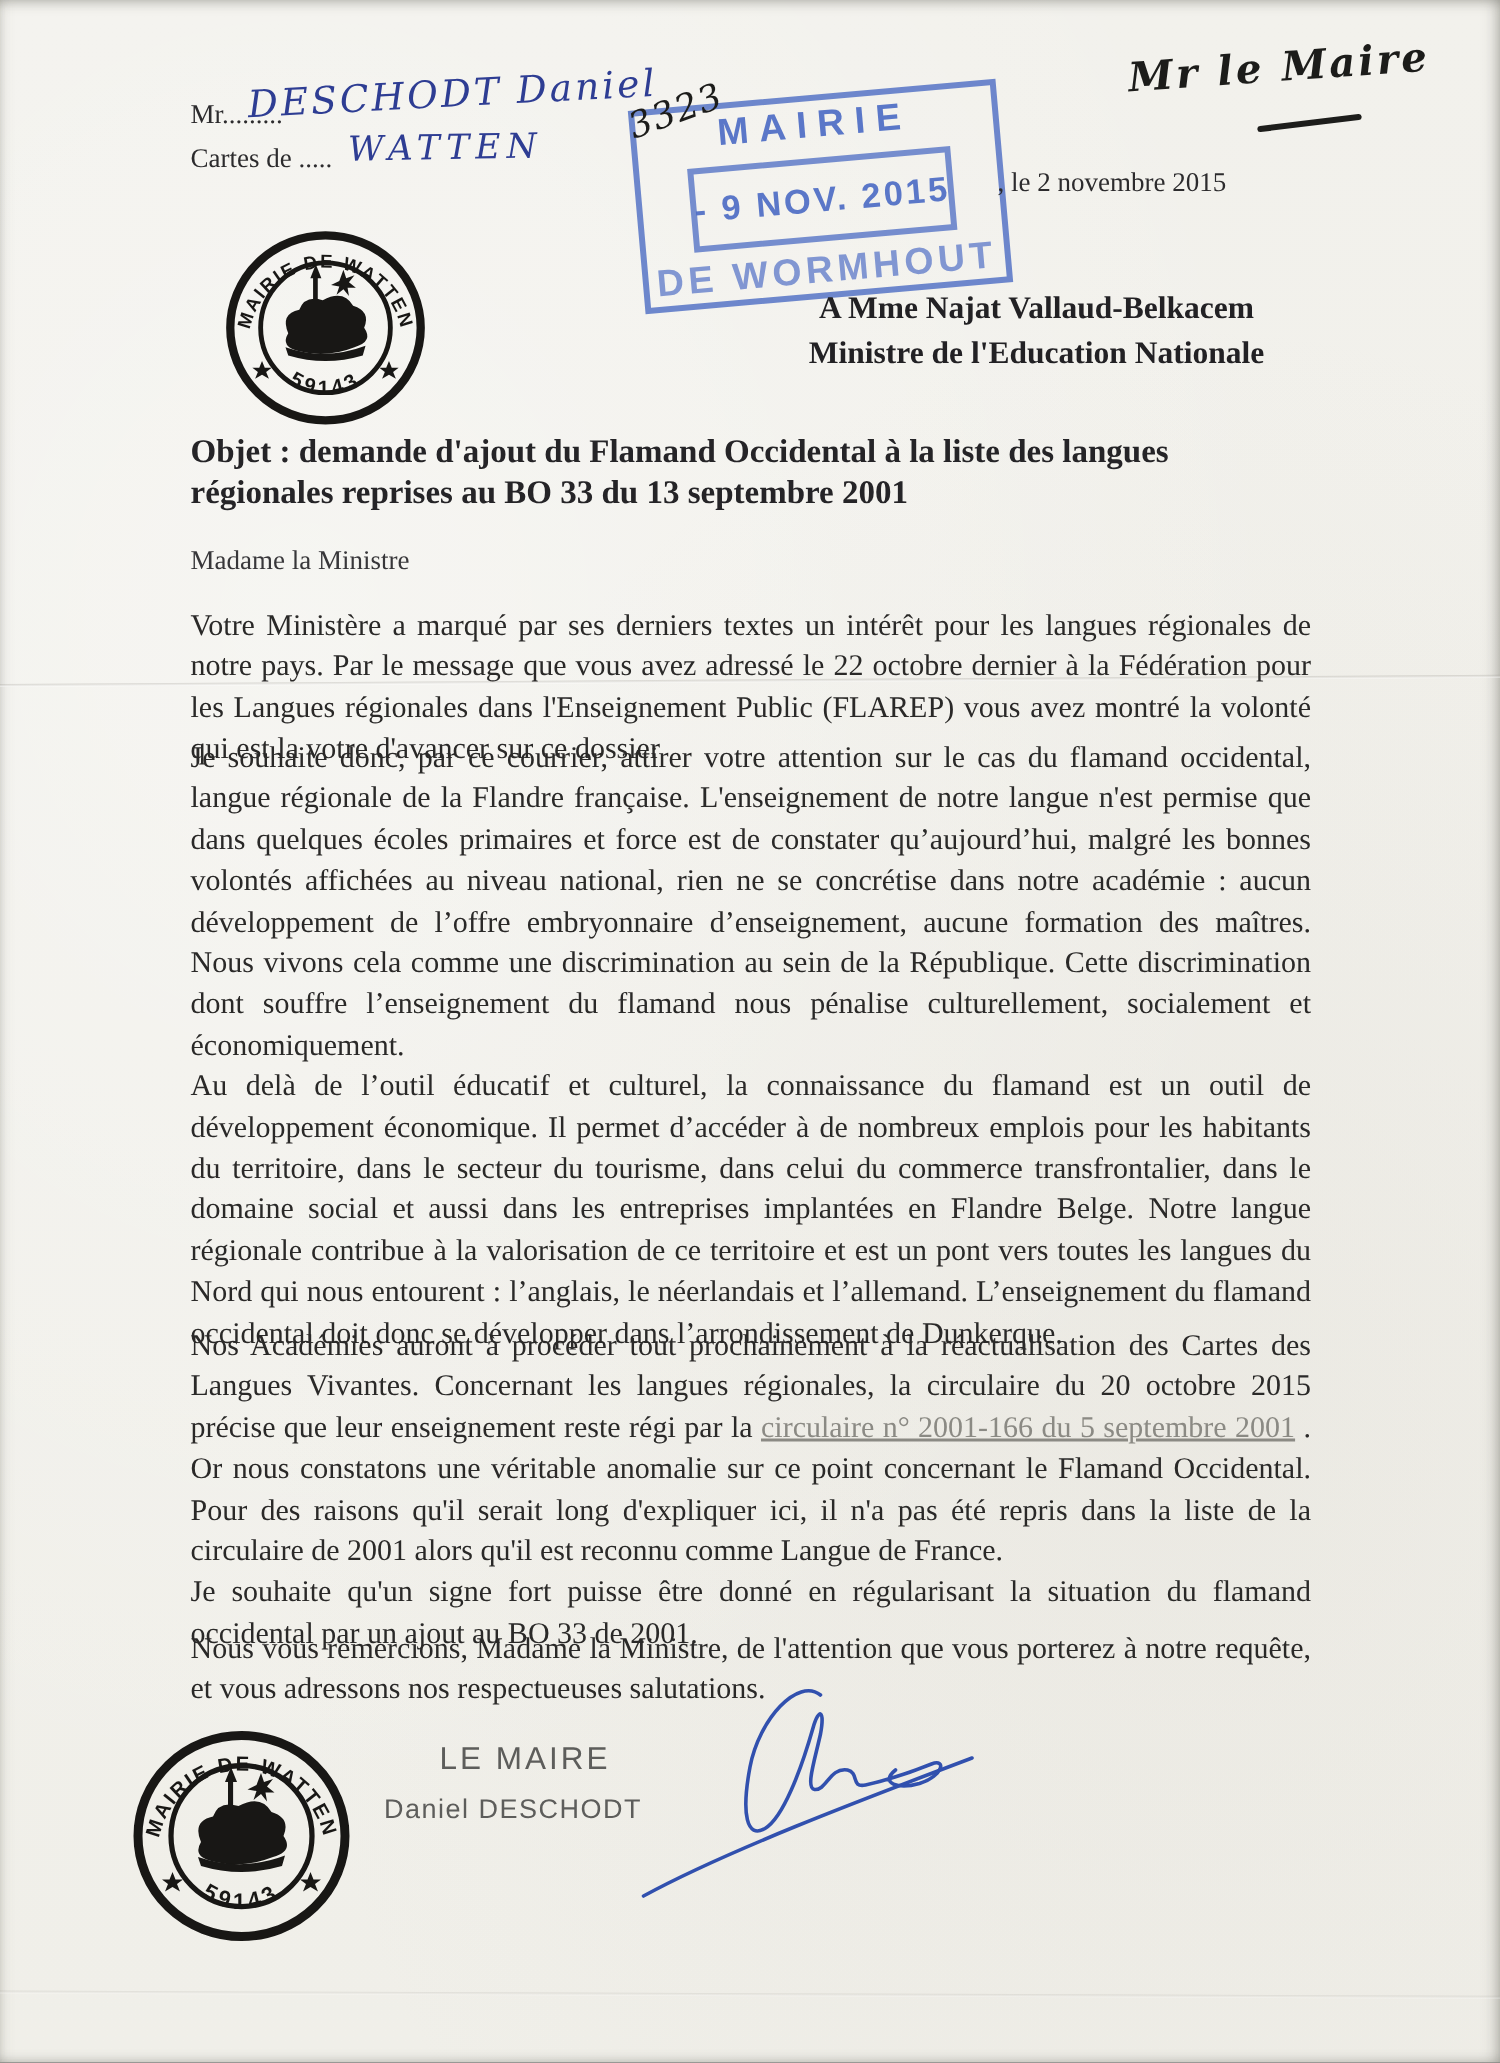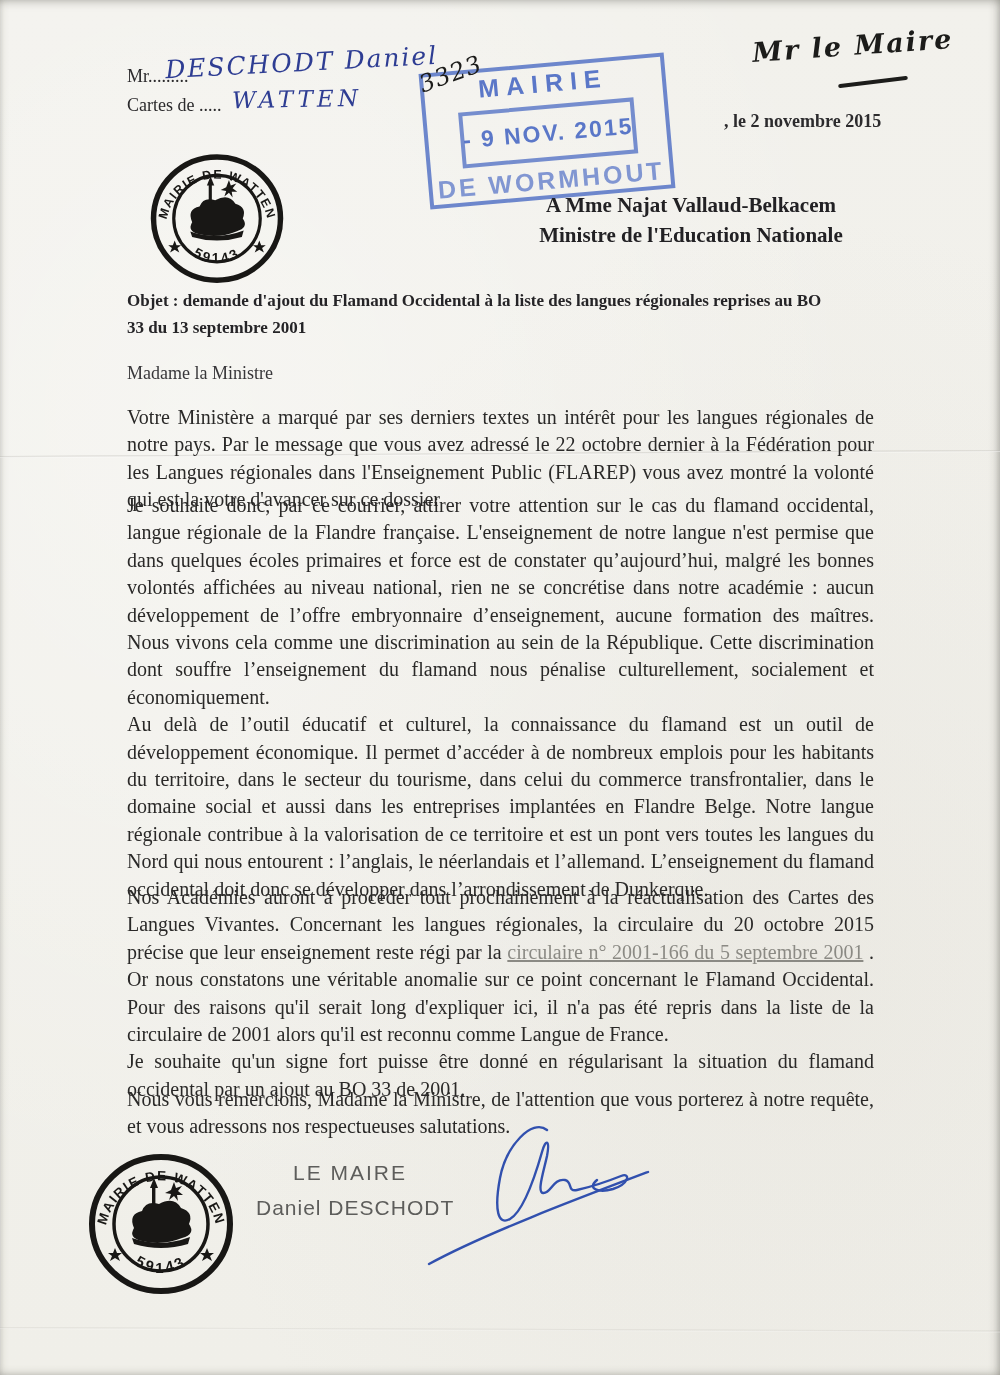--- a/index.html
+++ b/index.html
@@ -31,21 +31,21 @@
     position:absolute;left:127px;width:747px;
     font-size:20px;line-height:27.4px;text-align:justify;
     color:#2a2928;
   }
   .recipient{
     position:absolute;left:431px;top:190px;width:520px;
     text-align:center;font-weight:bold;font-size:21px;line-height:30px;color:#222124;
   }
   .subject{
     position:absolute;left:127px;top:287px;width:706px;
-    font-weight:bold;font-size:17px;line-height:27px;color:#252427;text-align:left;
+    font-weight:bold;font-size:22px;line-height:27px;color:#252427;text-align:left;
   }
   .link-print{color:#8b8a84;text-decoration:underline;text-decoration-color:#8b8a84;}
   
   .stamp{
     position:absolute;left:424px;top:63px;width:238px;height:128px;
     transform:rotate(-5deg);
     border:4px solid rgba(85,115,198,0.85);
     color:rgba(77,108,196,0.92);
     font-family:"Liberation Sans", sans-serif;font-weight:bold;
   }
@@ -55,28 +55,28 @@
     border:4px solid rgba(85,115,198,0.8);display:flex;align-items:center;justify-content:center;
     font-size:23px;letter-spacing:2px;white-space:nowrap;}
   .stamp .s-bottom{position:absolute;bottom:0px;left:0;width:100%;text-align:center;
     font-size:25px;letter-spacing:3px;opacity:0.75;}
   .reg-num{position:absolute;left:418px;top:60px;font-size:24px;
     transform:rotate(-20deg);letter-spacing:1px;}
   .annotation{position:absolute;left:752px;top:30px;font-size:27px;
     transform:rotate(-4deg);letter-spacing:2px;font-weight:bold;}
   .annotation-line{position:absolute;left:838px;top:80px;width:70px;height:4px;
     background:#1d1d1b;border-radius:2px;transform:rotate(-7deg);}
-  .date-line{position:absolute;left:724px;top:111px;font-size:18px;color:#2c2b2d;font-weight:bold;}
+  .date-line{position:absolute;left:665px;top:111px;font-size:18px;color:#2c2b2d;}
   .salutation{position:absolute;left:127px;top:363px;font-size:18px;color:#38373a;}
   .closing{position:absolute;left:127px;top:1086px;}
   .sig-title{position:absolute;left:293px;top:1161px;
     font-family:"Liberation Sans", sans-serif;font-size:21px;letter-spacing:2px;
     color:#4e4e4c;opacity:.9;text-align:right;}
   .sig-name{position:absolute;left:256px;top:1196px;
-    font-family:"Liberation Sans", sans-serif;font-size:21px;letter-spacing:1px;
+    font-family:"Liberation Sans", sans-serif;font-size:18px;letter-spacing:1px;
     color:#4e4e4c;opacity:.9;}
   .seal{position:absolute;}
   .seal-top{left:148px;top:152px;}
   .seal-bottom{left:86px;top:1152px;}
   .signature-svg{position:absolute;left:414px;top:1112px;}
 </style>
 </head>
 <body>
 
 <div id="scan">

